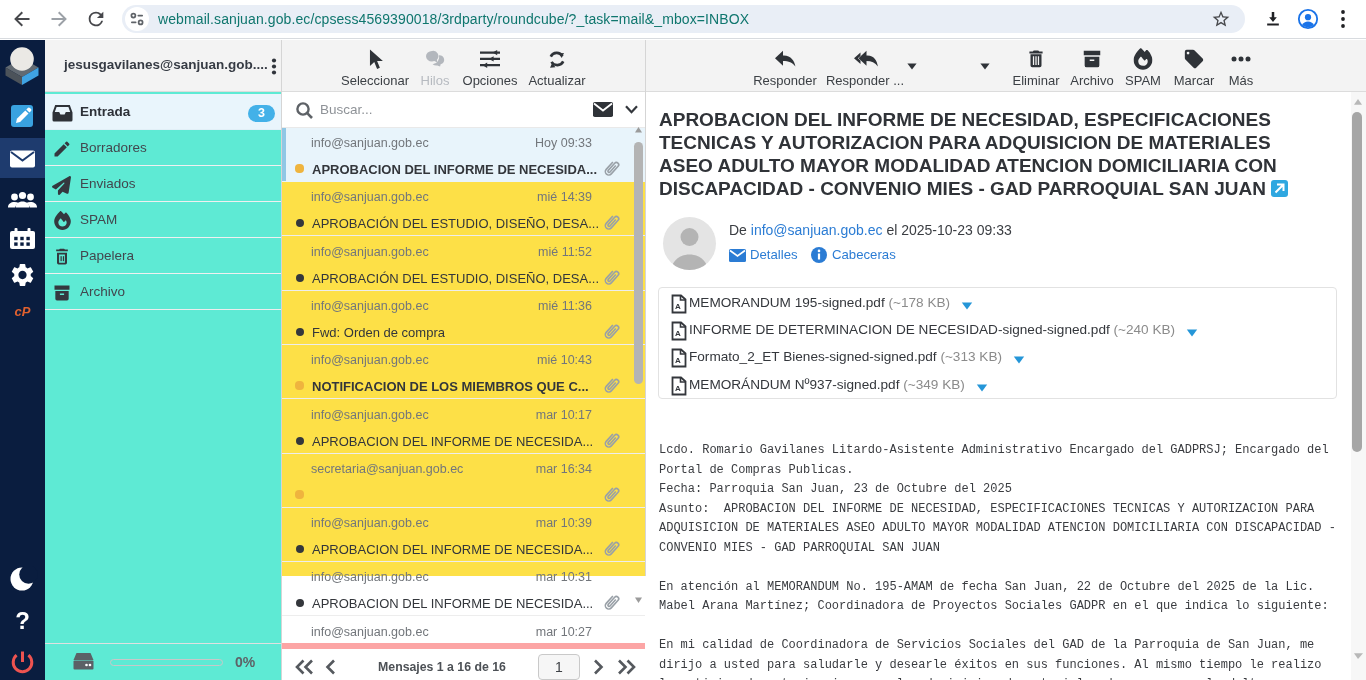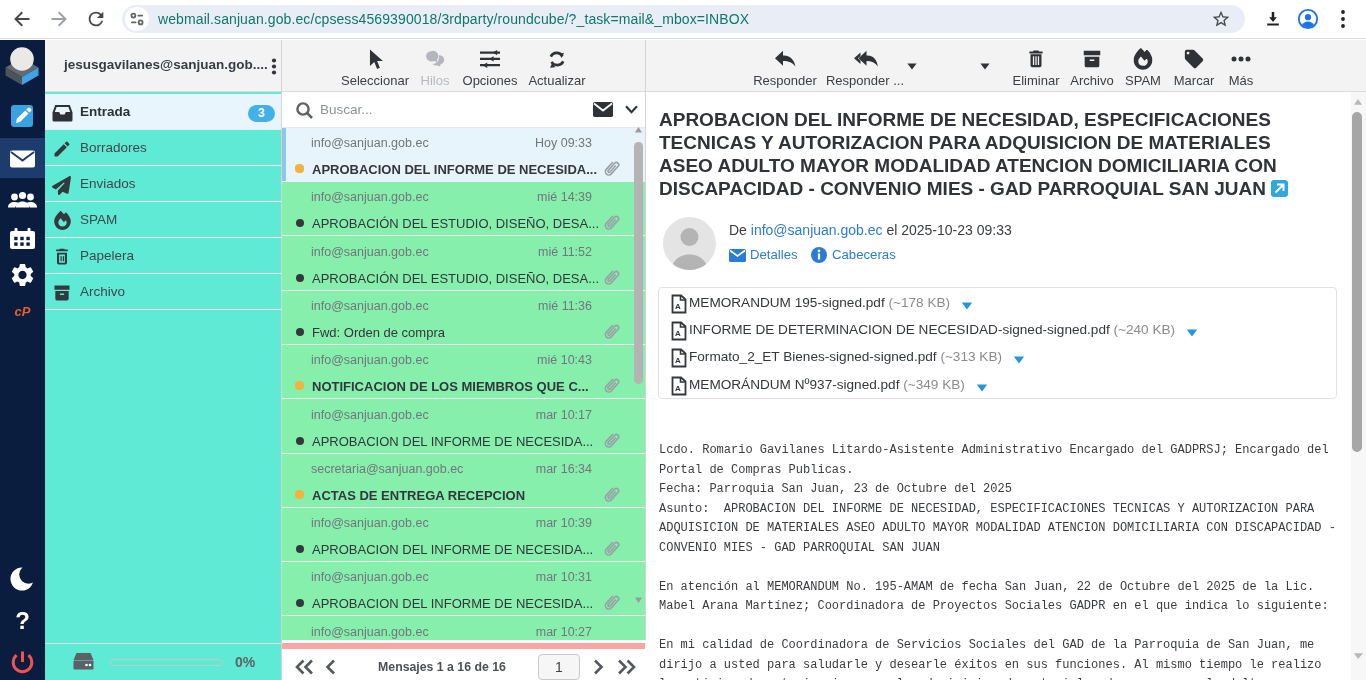--- a/index.html
+++ b/index.html
@@ -26,21 +26,21 @@
   #fhead { position:absolute; left:0; top:0; width:236px; height:52px; background:#f3f3f3;
     border-bottom:1px solid #dcdcdc; }
   #fhead .mail { position:absolute; left:19px; top:17px; font-size:13.5px; font-weight:bold;
     color:#363b44; }
   .frow { position:absolute; left:0; width:236px; height:36px; border-bottom:1px solid #f0f0f0;
     font-size:13.5px; color:#42474e; }
   .frow .lbl { position:absolute; left:35px; top:10px; }
   .frow svg { position:absolute; left:7px; top:9px; }
   #quota { position:absolute; left:0; top:603px; width:236px; height:37px; border-top:1px solid #e0e0e0; }
   
-  #mlist { position:absolute; left:282px; top:0; width:364px; height:600px; background:#86efac;
+  #mlist { position:absolute; left:282px; top:0; width:364px; height:536px; background:#fde047;
     border-right:1px solid #d5d5d5; }
   #mtool { position:absolute; left:0; top:0; width:363px; height:52px; background:#f3f3f3;
     border-bottom:1px solid #dcdcdc; }
   .tbtn { position:absolute; top:0; height:52px; text-align:center; color:#3c4045; font-size:13px; }
   .tbtn .ic { position:absolute; top:8px; left:50%; transform:translateX(-50%); height:22px; }
   .tbtn .tl { position:absolute; top:33px; left:-20px; right:-20px; }
   #msearch { position:absolute; left:0; top:52px; width:363px; height:36px; background:#fff;
     border-bottom:1px solid #e9e9e9; }
   #rows { position:absolute; left:0; top:88px; width:363px; height:515px; overflow:hidden; }
   .mrow { position:absolute; left:0; width:363px; height:54px; border-bottom:1px solid #ededed; }
@@ -349,21 +349,20 @@
         <svg class="clip" width="19" height="20" viewBox="0 0 19 20">
             <g transform="rotate(42 9.5 10)">
               <path d="M5.8 3.8v10a3.4 3.4 0 0 0 6.8 0V3.6a2.3 2.3 0 0 0-4.6 0v9.6a1.2 1.2 0 0 0 2.4 0V4.6" fill="none" stroke="#99a0a7" stroke-width="1.6"></path>
             </g>
           </svg>
       </div>
       <div class="mrow unread" style="top:326px">
         <span class="from">secretaria@sanjuan.gob.ec</span>
           <span class="date">mar 16:34</span>
         <span class="dot"></span>
-          <span class="subj">ACTAS DE ENTREGA RECEPCION</span>
         <svg class="clip" width="19" height="20" viewBox="0 0 19 20">
             <g transform="rotate(42 9.5 10)">
               <path d="M5.8 3.8v10a3.4 3.4 0 0 0 6.8 0V3.6a2.3 2.3 0 0 0-4.6 0v9.6a1.2 1.2 0 0 0 2.4 0V4.6" fill="none" stroke="#99a0a7" stroke-width="1.6"></path>
             </g>
           </svg>
       </div>
       <div class="mrow" style="top:380px">
         <span class="from">info@sanjuan.gob.ec</span>
           <span class="date">mar 10:39</span>
         <span class="dot"></span>

